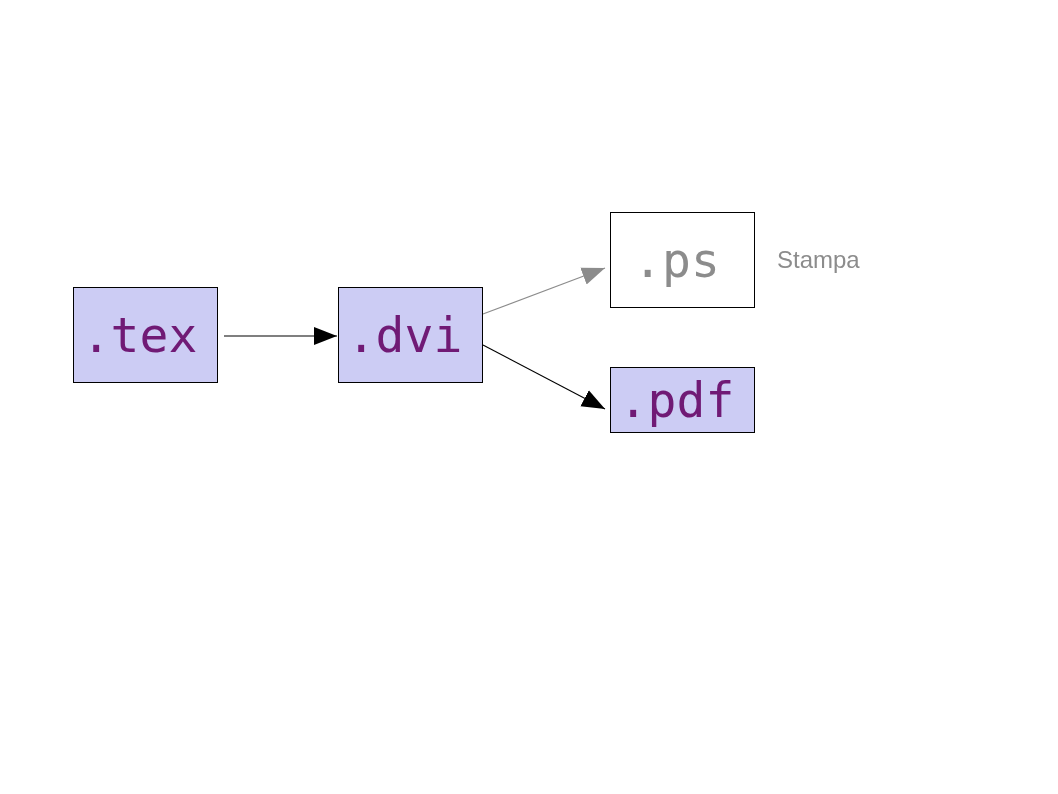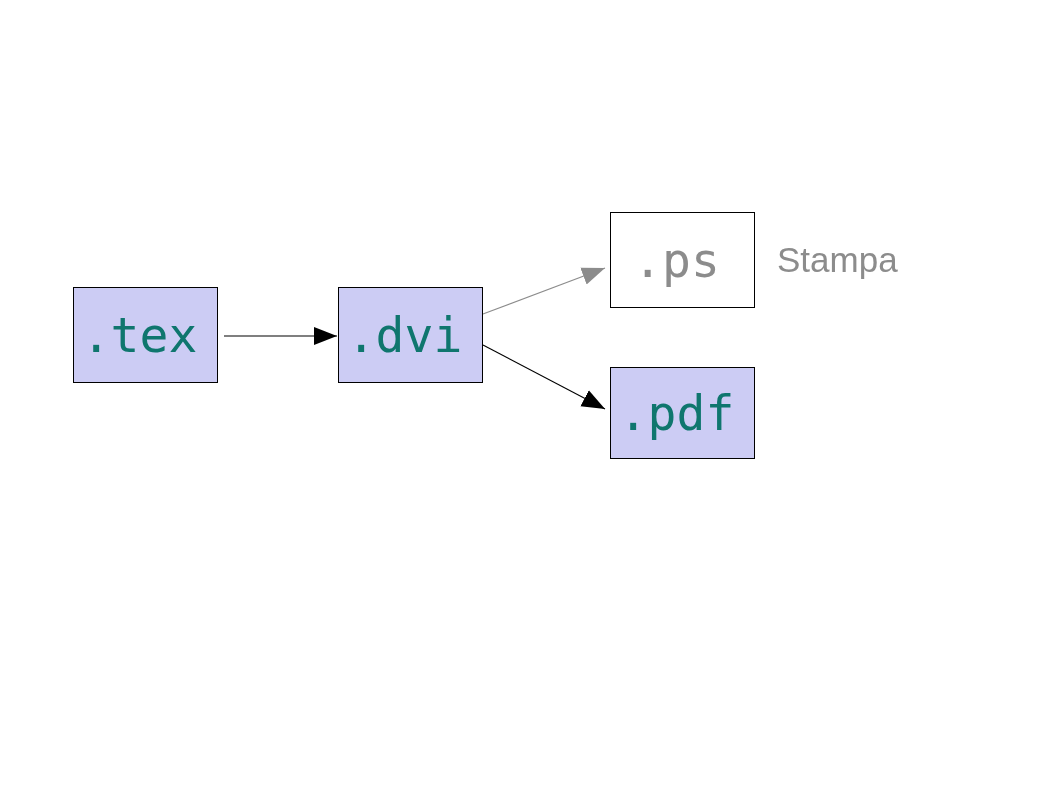--- a/index.html
+++ b/index.html
@@ -11,32 +11,32 @@
   }
   #canvas { position:relative; width:1058px; height:794px; }
   #arrow-layer { position:absolute; left:0; top:0; }
   .node {
     position:absolute;
     box-sizing:border-box;
     border:1.5px solid var(--node-border, #000);
     display:flex; align-items:center; justify-content:center;
     font-family:"DejaVu Sans Mono", monospace;
     font-size:48px;
-    color:#0f766e;
+    color:#701a75;
     padding-right:12px;
   }
   .node.filled { background: var(--node-fill, #ccccf4); }
   .node.white  { background:#ffffff; }
   #node-tex { left:73px;  top:287px; width:145px; height:96px; }
   #node-dvi { left:338px; top:287px; width:145px; height:96px; }
   #node-ps  { left:610px; top:212px; width:145px; height:96px; color: var(--gray,#8c8c8c); }
-  #node-pdf { left:610px; top:367px; width:145px; height:92px; }
+  #node-pdf { left:610px; top:367px; width:145px; height:66px; }
   .annotation {
     position:absolute;
-    font-size:35px;
+    font-size:24px;
     line-height:37px;
     color:#000;
     white-space:nowrap;
   }
   #label-ps  { left:777px; top:241px; color: var(--gray,#8c8c8c); }
   #label-pdf { left:777px; top:380px; }
 </style>
 </head>
 <body>
 

